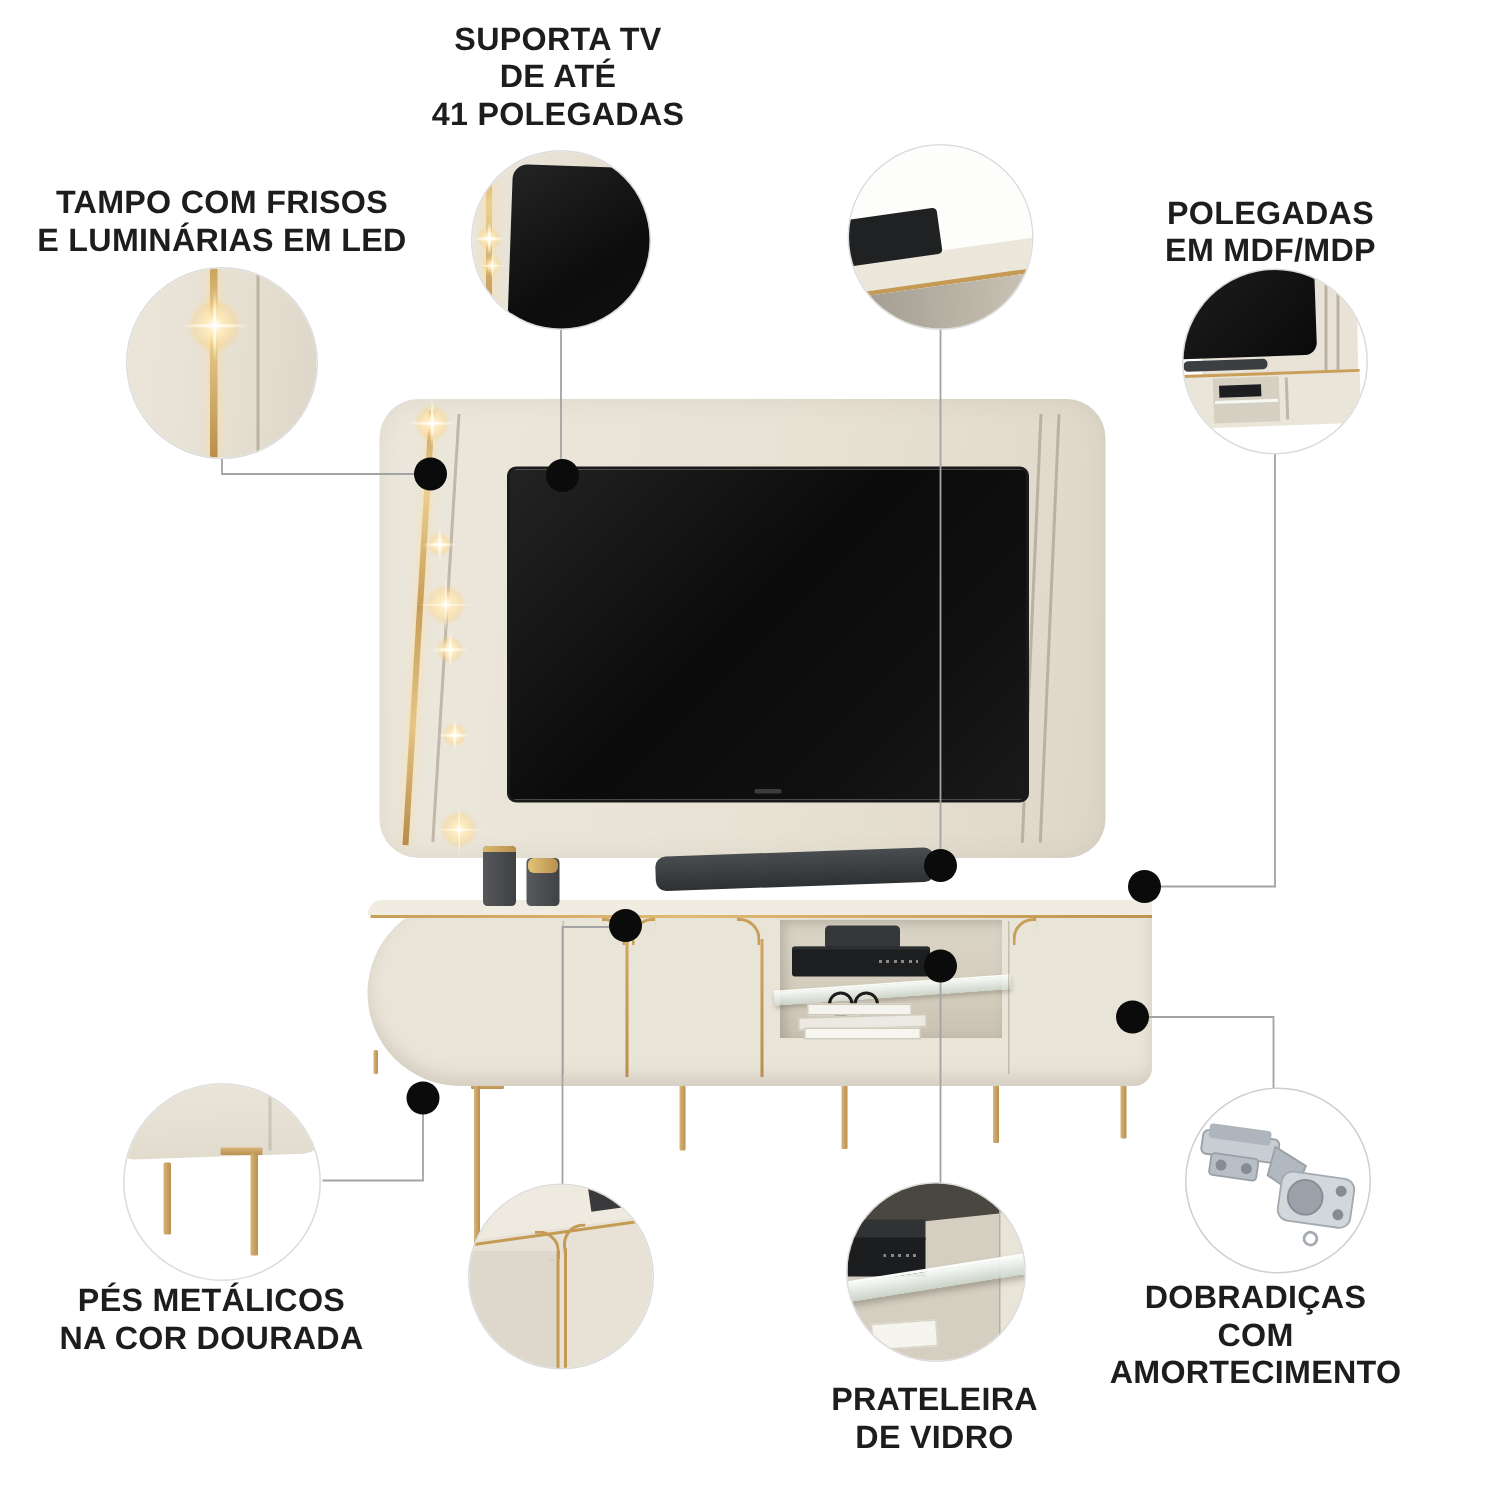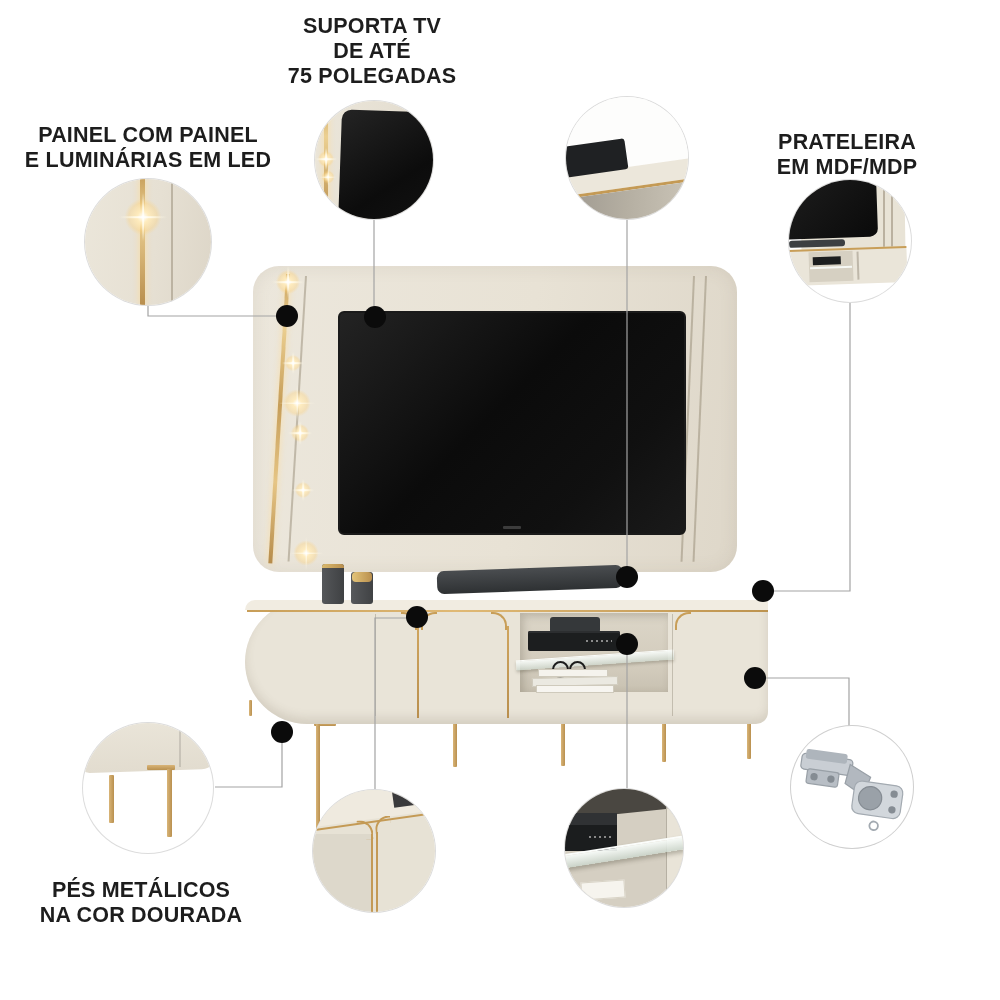--- a/index.html
+++ b/index.html
@@ -246,23 +246,27 @@
         <path d="M46,32 L64,40 L60,56 L44,48 Z" fill="#b2b8bf" stroke="#99a0a7" stroke-width="1"></path>
         <rect x="52" y="44" width="40" height="27" rx="6" fill="#d2d7dc" stroke="#a3aab1" stroke-width="1"></rect>
         <circle cx="66" cy="57" r="9.5" fill="#9aa1a8" stroke="#858c93" stroke-width="1"></circle>
         <circle cx="85" cy="51" r="3" fill="#858c93"></circle>
         <circle cx="85" cy="64" r="3" fill="#858c93"></circle>
         <circle cx="72" cy="79" r="3.5" fill="none" stroke="#a3aab1" stroke-width="1.5"></circle>
       </g>
     </svg>
   </div>
 
-  <div class="label" style="left:148px;top:123px;">PAINEL COM PAINEL
+  <div class="label" style="left:148px;top:123px;">TAMPO COM FRISOS
 E LUMINÁRIAS EM LED</div>
   <div class="label" style="left:372px;top:14px;">SUPORTA TV
 DE ATÉ
-75 POLEGADAS</div>
-  <div class="label" style="left:847px;top:130px;">PRATELEIRA
+41 POLEGADAS</div>
+  <div class="label" style="left:847px;top:130px;">POLEGADAS
 EM MDF/MDP</div>
-  <div class="label" style="left:141px;top:878px;">PÉS METÁLICOS
+  <div class="label" style="left:141px;top:855px;">PÉS METÁLICOS
 NA COR DOURADA</div>
+  <div class="label" style="left:623px;top:921px;">PRATELEIRA
+DE VIDRO</div>
+  <div class="label" style="left:837px;top:853px;">DOBRADIÇAS
+COM AMORTECIMENTO</div>
 
 </div>
 
 </body></html>

